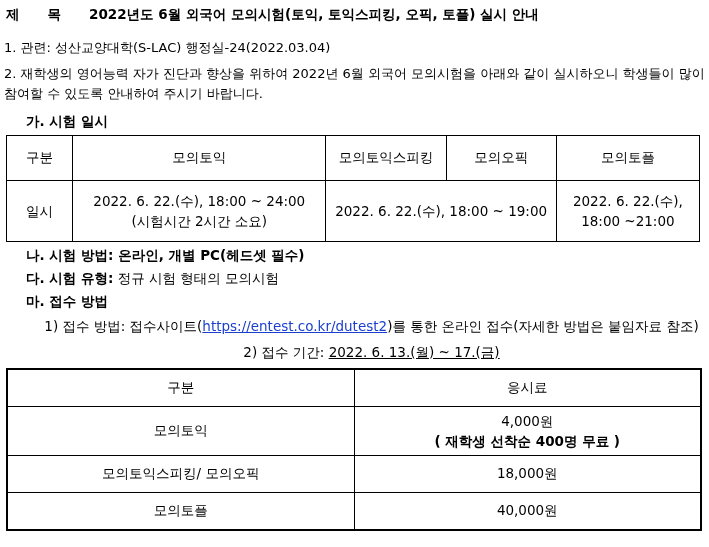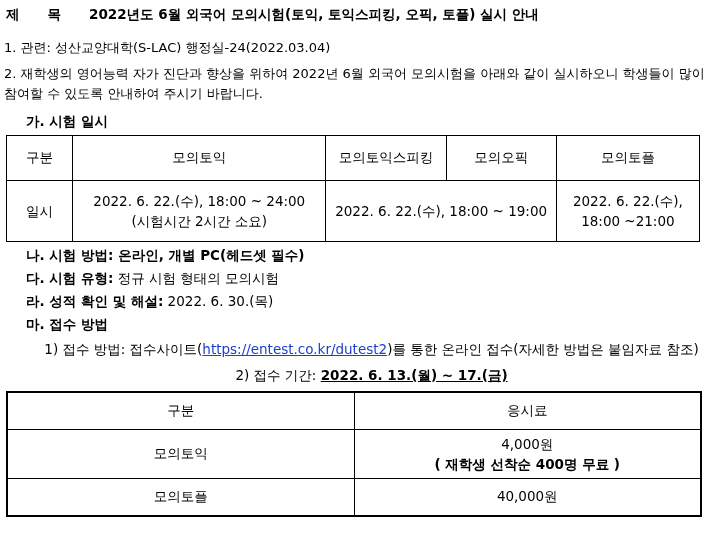--- a/index.html
+++ b/index.html
@@ -57,21 +57,21 @@
     margin: 5px 0 0 34px;
     font-size: 13.5px;
     line-height: 1.5;
     text-align: center;
   }
   .link {
     color: #1a3fcf;
     text-decoration: underline;
   }
   .u-bold {
-    font-weight: bold;
+    font-weight: normal;
     text-decoration: underline;
   }
   table {
     border-collapse: collapse;
     font-size: 13.5px;
     border-radius: 19px;
   }
   table.schedule {
     margin: 4px 0 0 6px;
     width: 694px;
@@ -160,23 +160,20 @@
   </table>
 
   <div class="sub-line">
     <span class="b">나. 시험 방법:</span><span class="b"> 온라인, 개별 PC(헤드셋 필수)</span>
   </div>
 
   <div class="sub-line">
     <span class="b">다. 시험 유형:</span><span> 정규 시험 형태의 모의시험</span>
   </div>
 
-  <div class="sub-line">
-    <span class="b">라. 성적 확인 및 해설:</span><span> 2022. 6. 30.(목)</span>
-  </div>
 
   <div class="sub-line">
     <span class="b">마. 접수 방법</span>
   </div>
 
   <div class="sub-line2">
     <span>1) 접수 방법: 접수사이트(</span><span class="link">https://entest.co.kr/dutest2</span><span>)를 통한 온라인 접수(자세한 방법은 붙임자료 참조)</span>
   </div>
 
   <div class="sub-line2">
@@ -197,19 +194,23 @@
     </thead>
     <tbody>
       <tr>
         <td>모의토익</td>
         <td class="two-line">
           <div>4,000원</div>
           <div class="bold">( 재학생 선착순 400명 무료 )</div>
         </td>
       </tr>
       <tr>
+        <td>모의토익스피킹/ 모의오픽</td>
+        <td>18,000원</td>
+      </tr>
+      <tr>
         <td>모의토플</td>
         <td>40,000원</td>
       </tr>
     </tbody>
   </table>
 
 </div>
 
 </body></html>

